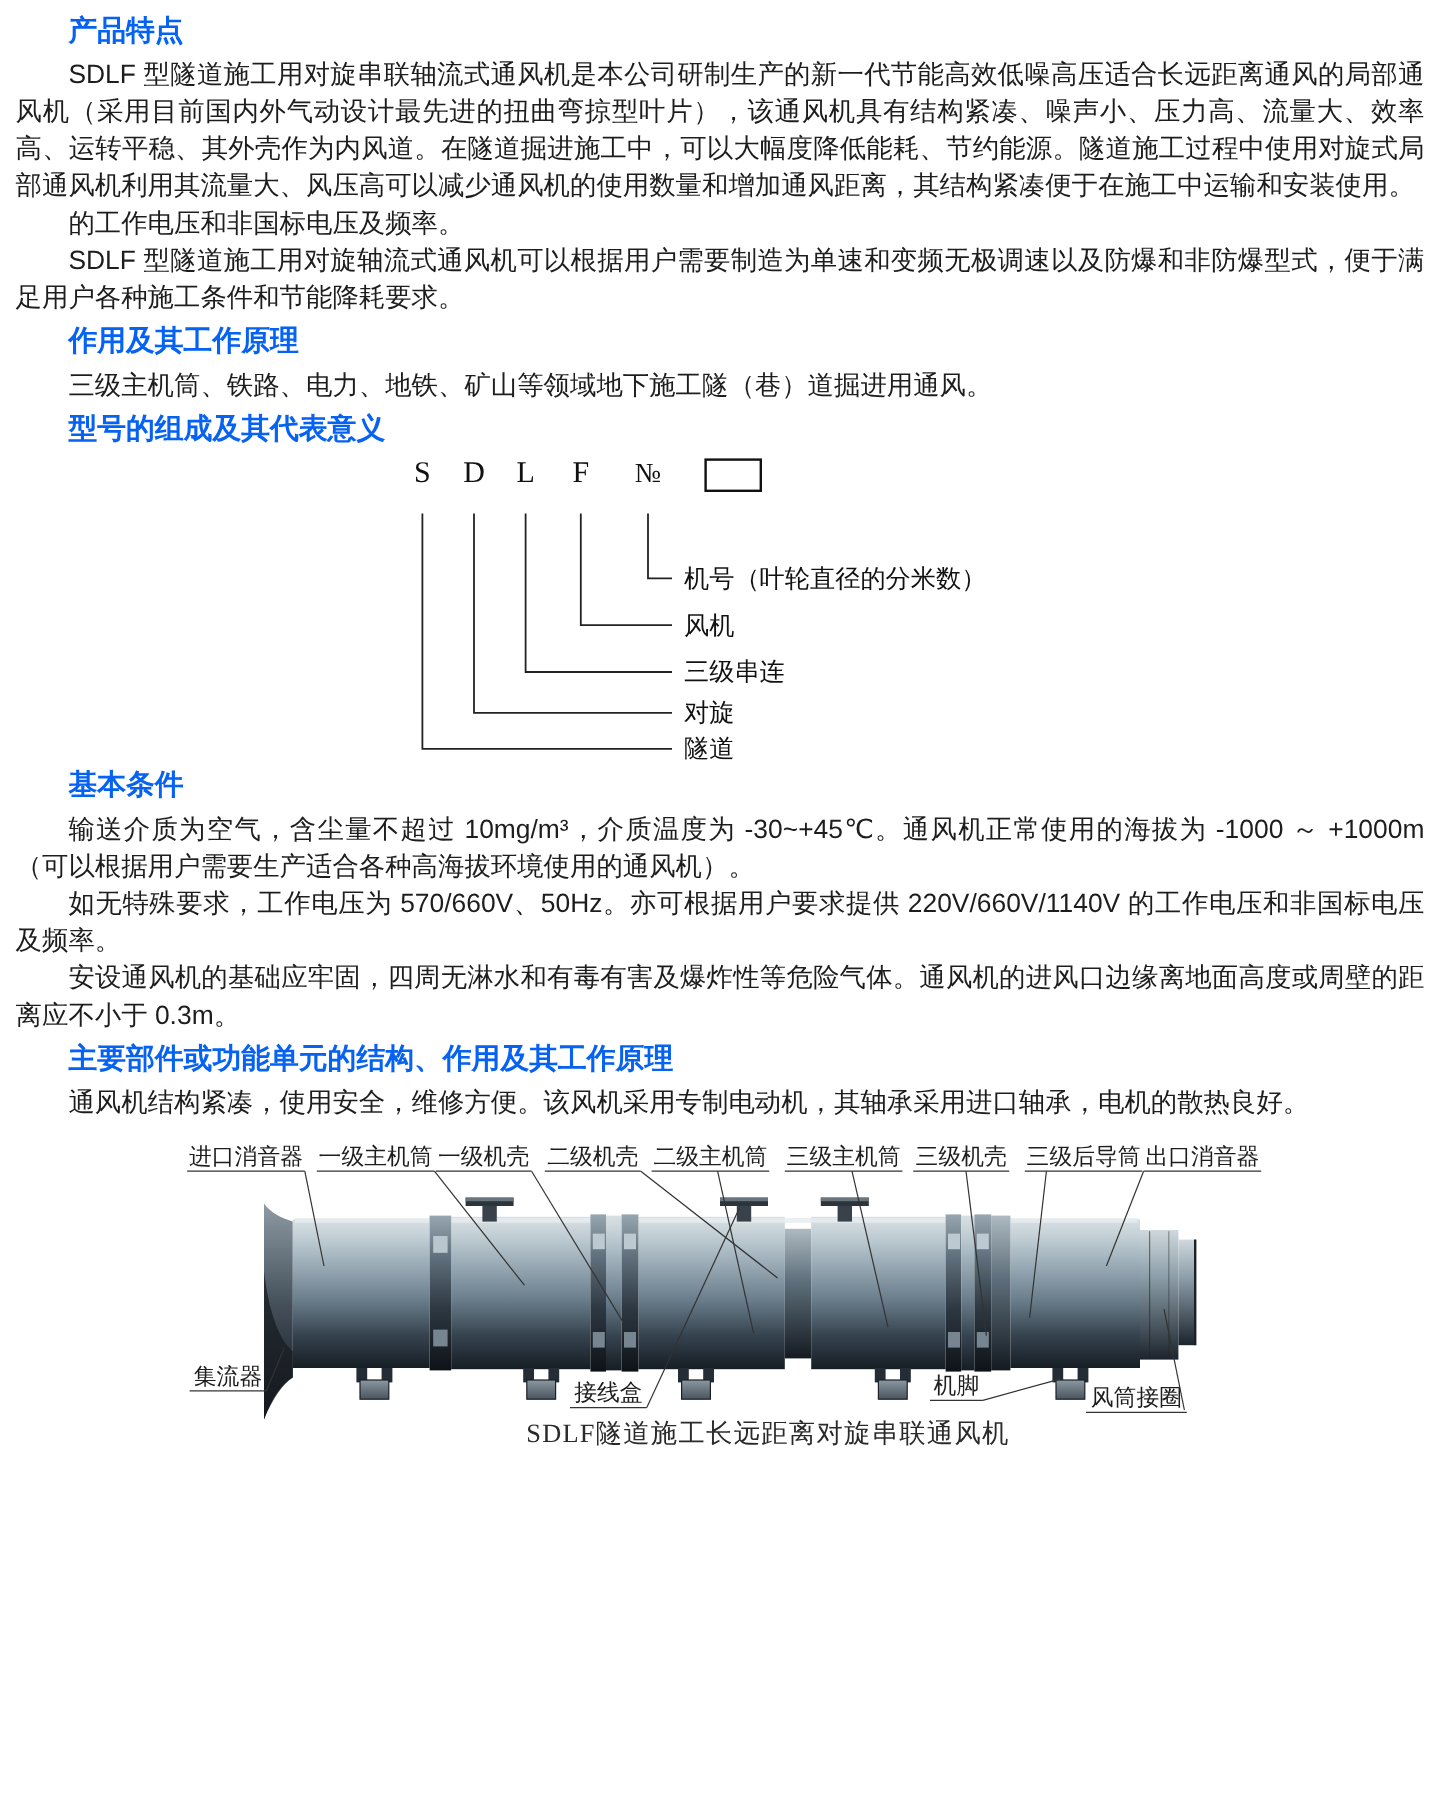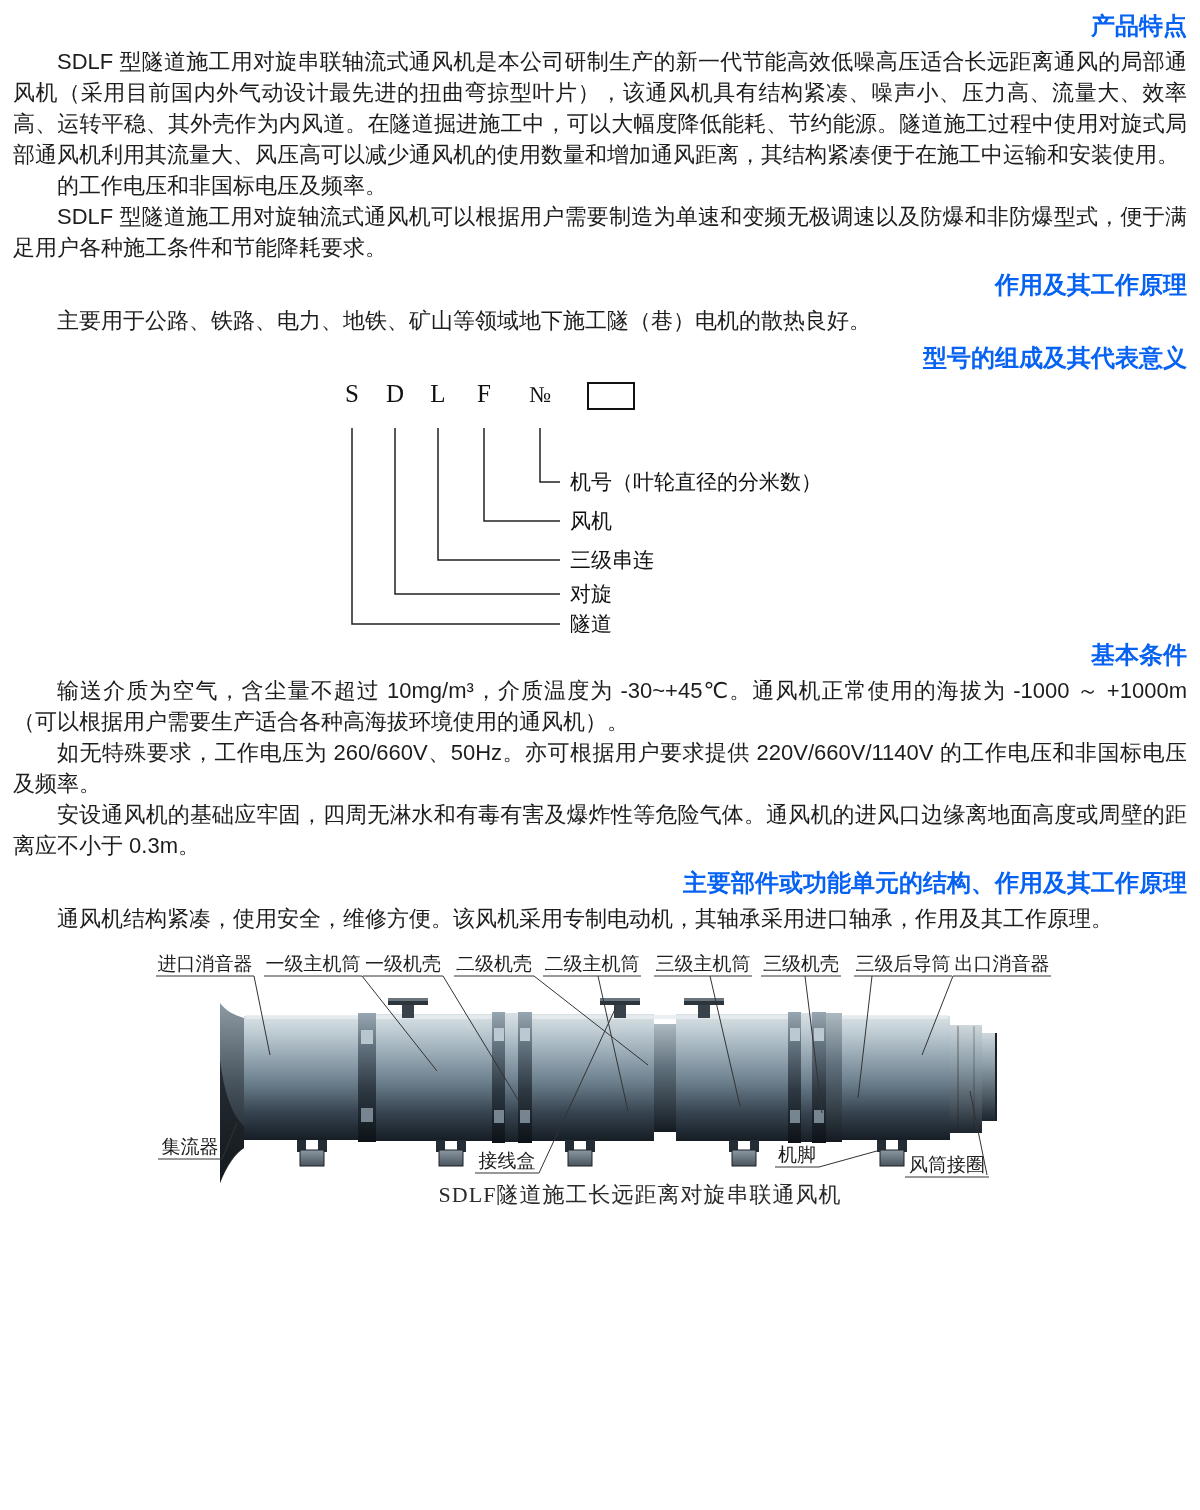--- a/index.html
+++ b/index.html
@@ -5,21 +5,20 @@
   html,body{margin:0;padding:0;background:#ffffff;}
   .page{
     width:1200px;height:1510px;margin:0 auto;background:#ffffff;
     font-family:"Liberation Sans","DejaVu Sans",sans-serif;
     color:#1d1d1d;overflow:hidden;position:relative;
   }
   .content{padding:6px 13px 0 13px;}
   h2.sec-head{
     color:#0662f2;font-size:24px;line-height:28px;font-weight:bold;
     margin:8px 0 6px 44px;
-    text-align:right;
   }
   h2.sec-head.first{margin-top:6px;}
   p.body-p{
     font-size:22px;line-height:31px;margin:0;
     text-align:justify;text-indent:44px;color:#1d1d1d;
   }
   svg{display:block;}
   .diag-svg{margin:0 auto;}
   .fan-svg{margin-top:6px;}
   .serif-txt{font-family:"Liberation Serif","DejaVu Serif",serif;}
@@ -32,21 +31,21 @@
 
     <section>
       <h2 class="sec-head first">产品特点</h2>
       <p class="body-p">SDLF 型隧道施工用对旋串联轴流式通风机是本公司研制生产的新一代节能高效低噪高压适合长远距离通风的局部通风机（采用目前国内外气动设计最先进的扭曲弯掠型叶片），该通风机具有结构紧凑、噪声小、压力高、流量大、效率高、运转平稳、其外壳作为内风道。在隧道掘进施工中，可以大幅度降低能耗、节约能源。隧道施工过程中使用对旋式局部通风机利用其流量大、风压高可以减少通风机的使用数量和增加通风距离，其结构紧凑便于在施工中运输和安装使用。</p>
       <p class="body-p">的工作电压和非国标电压及频率。</p>
       <p class="body-p">SDLF 型隧道施工用对旋轴流式通风机可以根据用户需要制造为单速和变频无极调速以及防爆和非防爆型式，便于满足用户各种施工条件和节能降耗要求。</p>
     </section>
 
     <section>
       <h2 class="sec-head">作用及其工作原理</h2>
-      <p class="body-p">主要用于公路、铁路、电力、地铁、矿山等领域地下施工隧（巷）电机的散热良好。</p>
+      <p class="body-p">三级主机筒、铁路、电力、地铁、矿山等领域地下施工隧（巷）道掘进用通风。</p>
     </section>
 
     <section>
       <h2 class="sec-head">型号的组成及其代表意义</h2>
       <svg class="diag-svg" width="1174" height="255" viewBox="0 0 1174 255">
 
         <text class="serif-txt" x="339" y="24" font-size="25" fill="#111" text-anchor="middle">S</text>
         <text class="serif-txt" x="382" y="24" font-size="25" fill="#111" text-anchor="middle">D</text>
         <text class="serif-txt" x="425" y="24" font-size="25" fill="#111" text-anchor="middle">L</text>
         <text class="serif-txt" x="471" y="24" font-size="25" fill="#111" text-anchor="middle">F</text>
@@ -64,28 +63,28 @@
         <text class="serif-txt" x="557" y="150" font-size="21" fill="#111">风机</text>
         <text class="serif-txt" x="557" y="189" font-size="21" fill="#111">三级串连</text>
         <text class="serif-txt" x="557" y="223" font-size="21" fill="#111">对旋</text>
         <text class="serif-txt" x="557" y="253" font-size="21" fill="#111">隧道</text>
       </svg>
     </section>
 
     <section>
       <h2 class="sec-head">基本条件</h2>
       <p class="body-p">输送介质为空气，含尘量不超过 10mg/m³，介质温度为 -30~+45℃。通风机正常使用的海拔为 -1000 ～ +1000m（可以根据用户需要生产适合各种高海拔环境使用的通风机）。</p>
-      <p class="body-p">如无特殊要求，工作电压为 260/660V、50Hz。亦可根据用户要求提供 220V/660V/1140V 的工作电压和非国标电压及频率。</p>
+      <p class="body-p">如无特殊要求，工作电压为 570/660V、50Hz。亦可根据用户要求提供 220V/660V/1140V 的工作电压和非国标电压及频率。</p>
       <p class="body-p">安设通风机的基础应牢固，四周无淋水和有毒有害及爆炸性等危险气体。通风机的进风口边缘离地面高度或周壁的距离应不小于 0.3m。</p>
     </section>
 
 
     <section>
       <h2 class="sec-head">主要部件或功能单元的结构、作用及其工作原理</h2>
-      <p class="body-p">通风机结构紧凑，使用安全，维修方便。该风机采用专制电动机，其轴承采用进口轴承，作用及其工作原理。</p>
+      <p class="body-p">通风机结构紧凑，使用安全，维修方便。该风机采用专制电动机，其轴承采用进口轴承，电机的散热良好。</p>
     </section>
 
     <svg class="fan-svg" width="1174" height="317" viewBox="13 0 1174 317">
       <defs>
         <linearGradient id="gCyl" x1="0" y1="0" x2="0" y2="1">
           <stop offset="0" stop-color="#d8e0e4"></stop>
             <stop offset="0.10" stop-color="#c6d2d8"></stop>
           <stop offset="0.30" stop-color="#9cadb8"></stop>
             <stop offset="0.55" stop-color="#697c8a"></stop>
           <stop offset="0.78" stop-color="#36434f"></stop>

